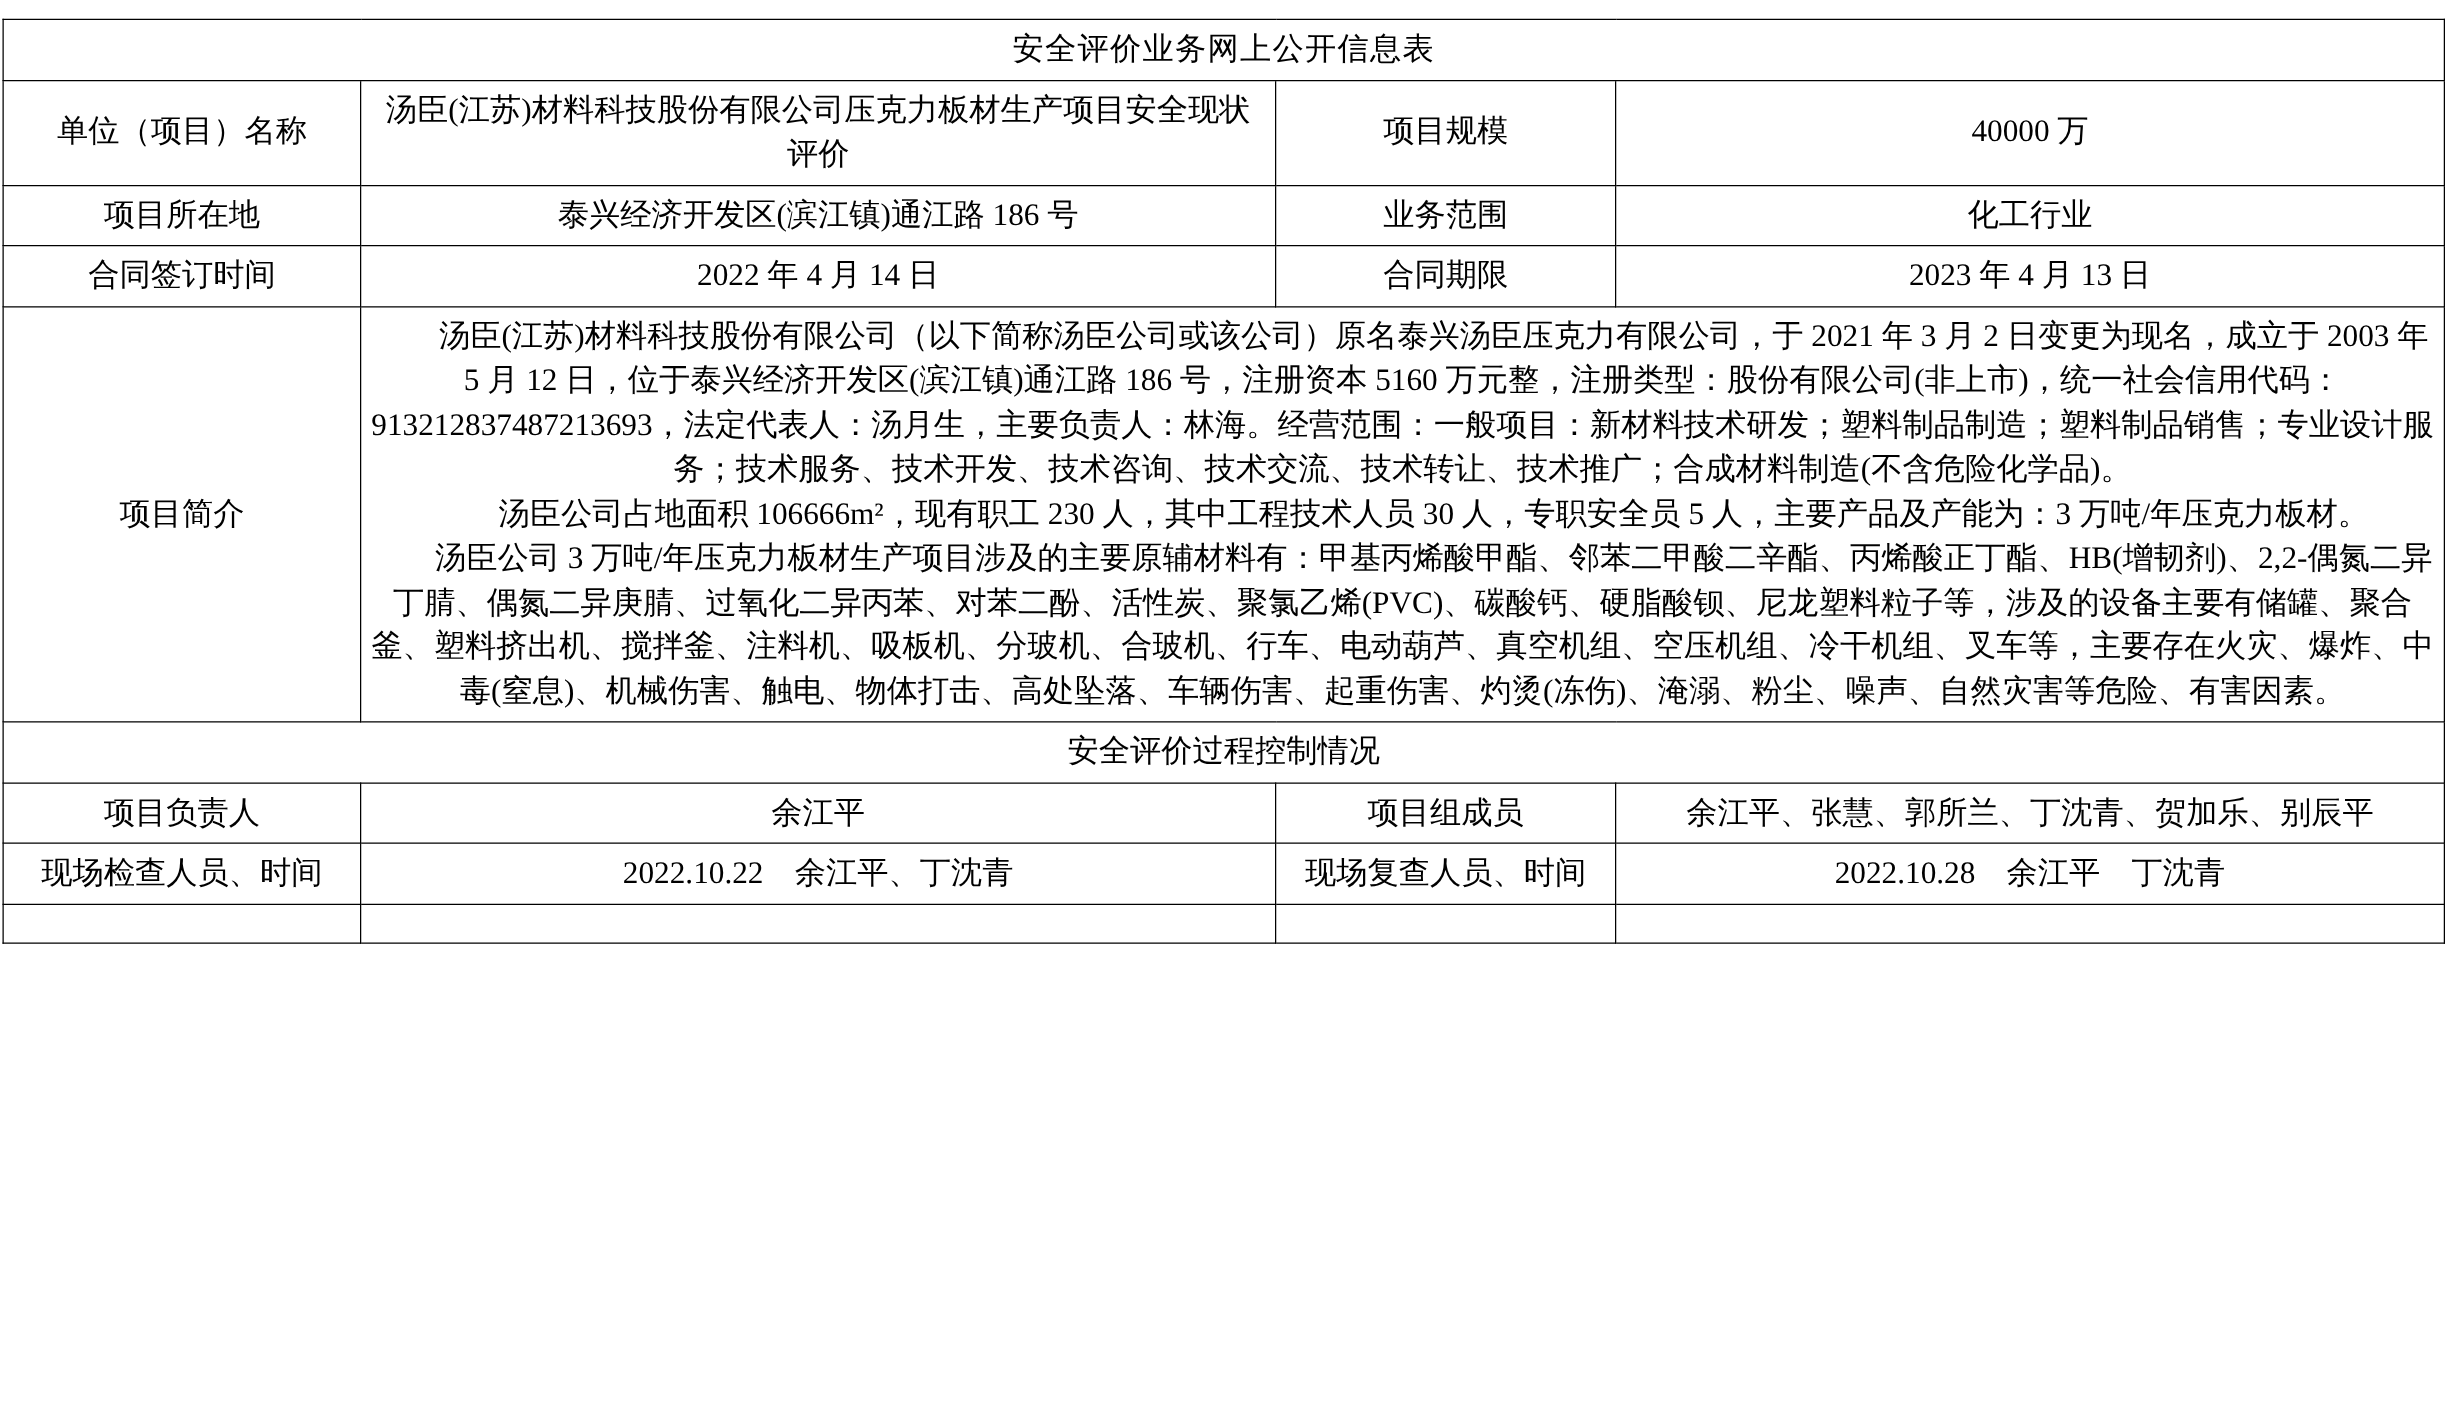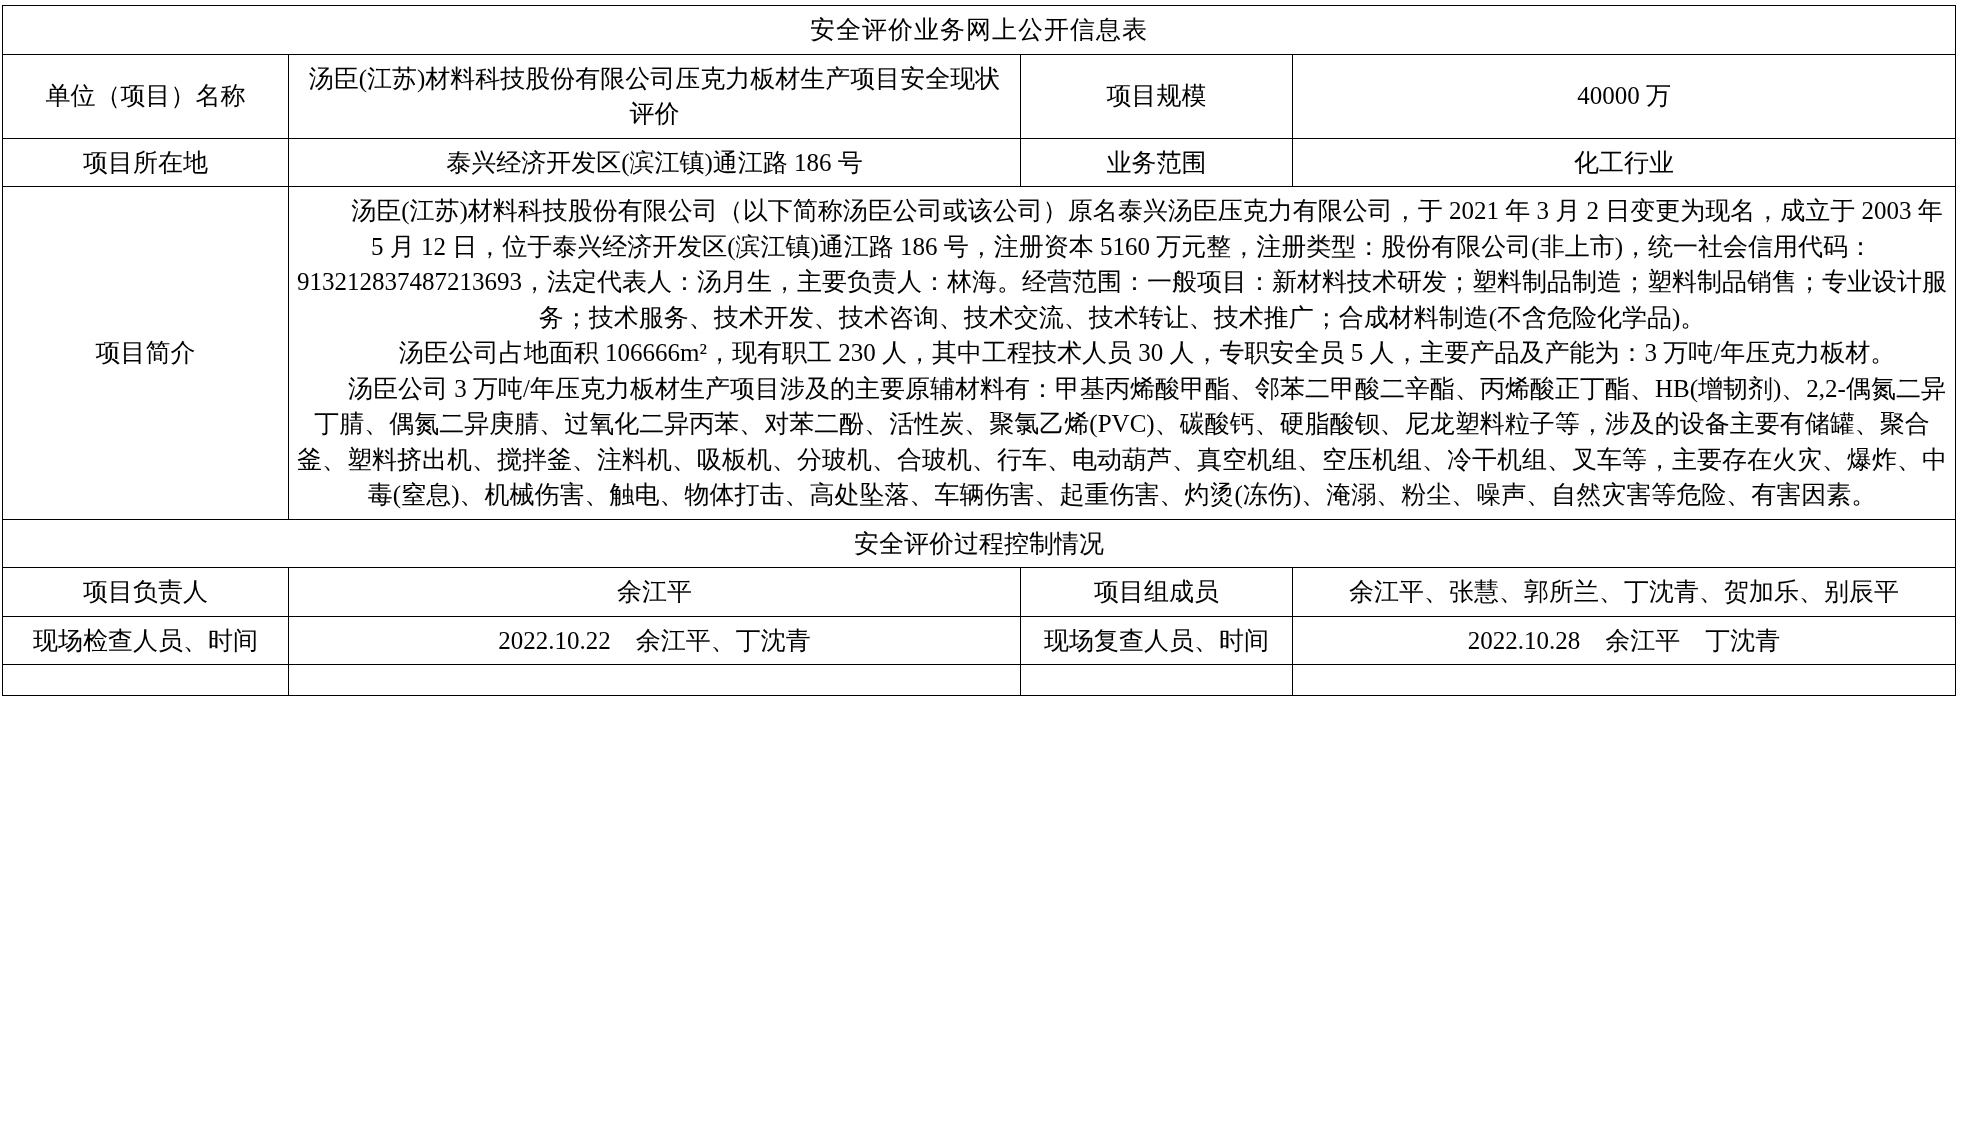--- a/index.html
+++ b/index.html
@@ -15,21 +15,21 @@
     width: 1963px;
     height: 1121px;
     position: relative;
     overflow: hidden;
     background: #ffffff;
   }
   table.doc {
     border-collapse: collapse;
     width: 1816px;
     margin-left: 2px;
-    margin-top: 5px;
+    margin-top: 15px;
     table-layout: fixed;
   }
   table.doc td {
     border: 1px solid #000000;
     padding: 6px 8px;
     font-size: 25px;
     line-height: 1.42;
     vertical-align: middle;
     text-align: center;
     font-family: "Liberation Serif", "DejaVu Serif", serif;
@@ -92,20 +92,26 @@
         <td class="label">项目规模</td>
         <td class="wide-val">40000 万</td>
       </tr>
       <tr>
         <td class="label">项目所在地</td>
         <td class="wide-val">泰兴经济开发区(滨江镇)通江路 186 号</td>
         <td class="label">业务范围</td>
         <td class="wide-val">化工行业</td>
       </tr>
       <tr>
+        <td class="label">合同签订时间</td>
+        <td class="wide-val">2022 年 4 月 14 日</td>
+        <td class="label">合同期限</td>
+        <td class="wide-val">2023 年 4 月 13 日</td>
+      </tr>
+      <tr>
         <td class="vlabel">项目简介</td>
         <td class="intro-cell" colspan="3">
           <p>汤臣(江苏)材料科技股份有限公司（以下简称汤臣公司或该公司）原名泰兴汤臣压克力有限公司，于 2021 年 3 月 2 日变更为现名，成立于 2003 年 5 月 12 日，位于泰兴经济开发区(滨江镇)通江路 186 号，注册资本 5160 万元整，注册类型：股份有限公司(非上市)，统一社会信用代码：913212837487213693，法定代表人：汤月生，主要负责人：林海。经营范围：一般项目：新材料技术研发；塑料制品制造；塑料制品销售；专业设计服务；技术服务、技术开发、技术咨询、技术交流、技术转让、技术推广；合成材料制造(不含危险化学品)。</p>
           <p>汤臣公司占地面积 106666m²，现有职工 230 人，其中工程技术人员 30 人，专职安全员 5 人，主要产品及产能为：3 万吨/年压克力板材。</p>
           <p>汤臣公司 3 万吨/年压克力板材生产项目涉及的主要原辅材料有：甲基丙烯酸甲酯、邻苯二甲酸二辛酯、丙烯酸正丁酯、HB(增韧剂)、2,2-偶氮二异丁腈、偶氮二异庚腈、过氧化二异丙苯、对苯二酚、活性炭、聚氯乙烯(PVC)、碳酸钙、硬脂酸钡、尼龙塑料粒子等，涉及的设备主要有储罐、聚合釜、塑料挤出机、搅拌釜、注料机、吸板机、分玻机、合玻机、行车、电动葫芦、真空机组、空压机组、冷干机组、叉车等，主要存在火灾、爆炸、中毒(窒息)、机械伤害、触电、物体打击、高处坠落、车辆伤害、起重伤害、灼烫(冻伤)、淹溺、粉尘、噪声、自然灾害等危险、有害因素。</p>
         </td>
       </tr>
       <tr>
         <td class="section-cell" colspan="4">安全评价过程控制情况</td>
       </tr>

